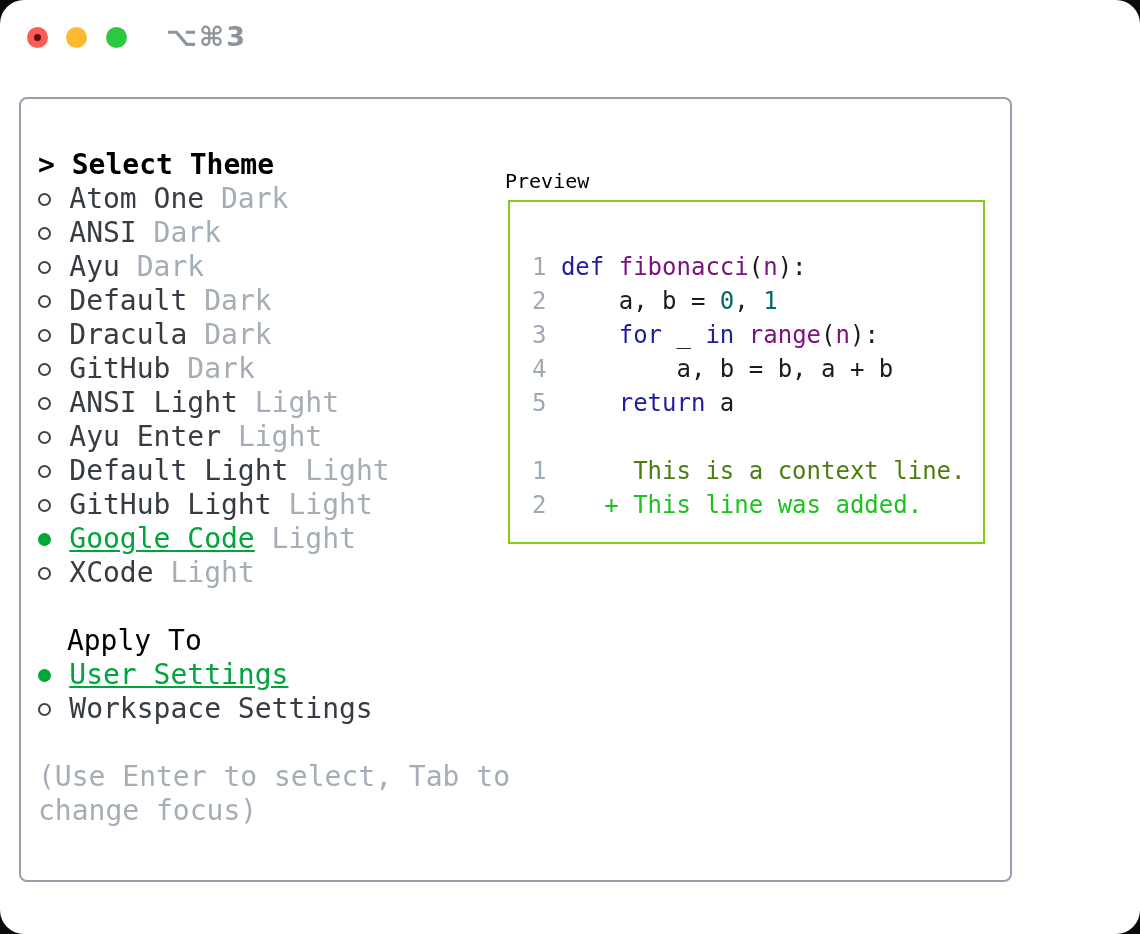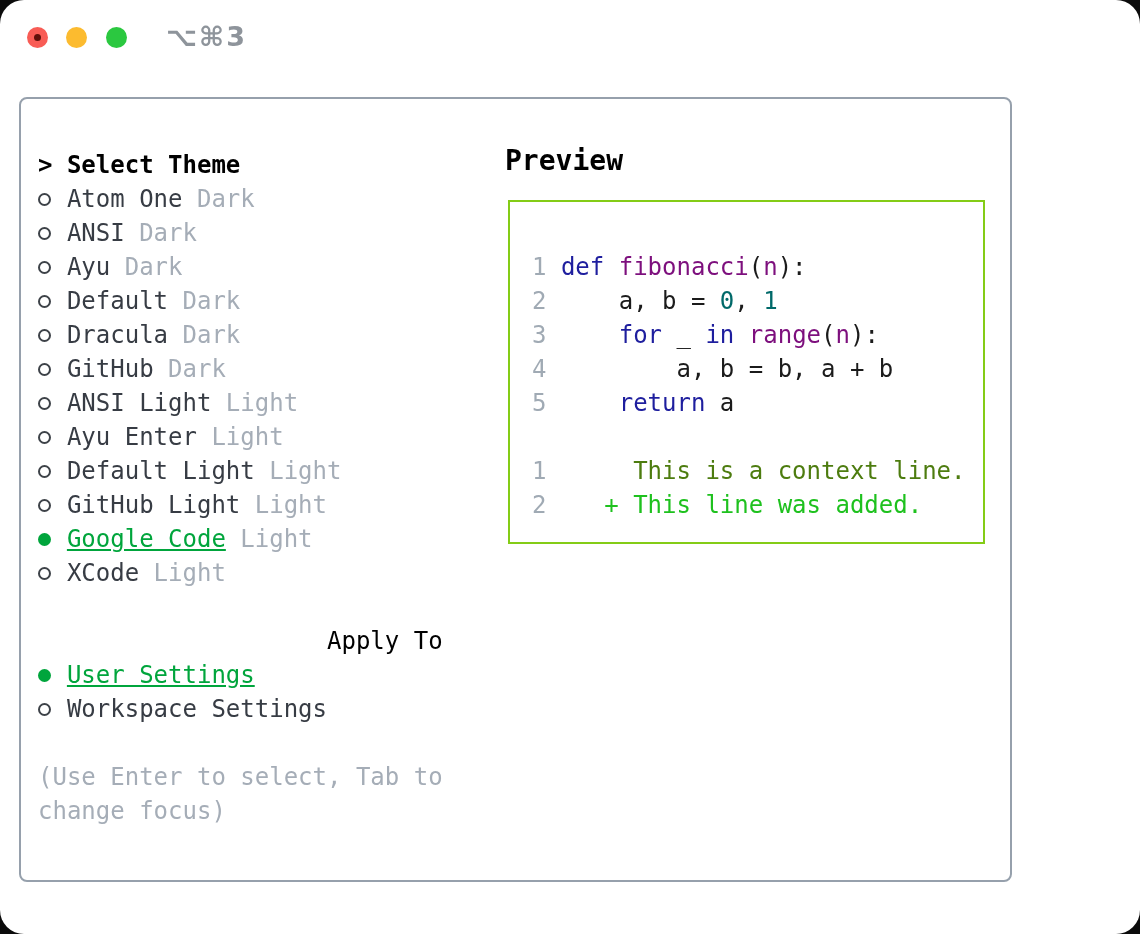--- a/index.html
+++ b/index.html
@@ -17,35 +17,35 @@
               background:#5f100a;display:block;}
   .shortcut{position:absolute;left:166px;top:21px;font-family:"DejaVu Sans",sans-serif;
             font-size:27px;font-weight:bold;color:#8e949b;letter-spacing:2px;}
 
   
   .panel{position:absolute;left:19px;top:97px;width:993px;height:785px;
          border:2px solid #96a0ac;border-radius:8px;box-sizing:border-box;background:#fff;}
 
   
   .sidebar{position:absolute;left:17px;top:49px;}
-  .row{height:34px;line-height:34px;white-space:pre;font-size:24px;color:#373c44;}
+  .row{height:34px;line-height:34px;white-space:pre;font-size:28px;color:#373c44;}
   .row.header{font-weight:bold;color:#000;}
-  .row.apply-header{color:#000;padding-left:28.9px;text-align:right;}
+  .row.apply-header{color:#000;padding-left:28.9px;}
   .row.muted,.muted{color:#a5adb7;}
   .tname{color:#373c44;}
   .tname.sel{color:#00a53c;text-decoration:underline;}
   .bullet{display:inline-block;width:14.45px;height:34px;position:relative;vertical-align:top;}
   .bullet::before{content:"";position:absolute;left:0;top:10.5px;width:13px;height:13px;
                   border-radius:50%;box-sizing:border-box;}
   .bullet.open::before{border:2px solid #3d4248;}
   .bullet.filled::before{background:#00a53c;}
 
   
-  .preview-label{position:absolute;left:484px;top:45px;height:34px;line-height:34px;
-                 font-size:28px;font-weight:bold;color:#000;white-space:pre;}
+  .preview-label{position:absolute;left:484px;top:65px;height:34px;line-height:34px;
+                 font-size:20px;font-weight:normal;color:#000;white-space:pre;}
   .preview-box{position:absolute;left:487px;top:101px;width:477px;height:344px;
                border:2px solid #84cc16;box-sizing:border-box;background:#fff;overflow:hidden;}
   .code{padding:48px 0 0 22px;}
   .code-line{height:34px;line-height:34px;white-space:pre;font-size:24px;}
   .tok-ln{color:#a0aab4;}
   .tok-kw{color:#1e1e9e;}
   .tok-fn{color:#7d0f7d;}
   .tok-num{color:#006969;}
   .tok-pl{color:#1b1b1b;}
   .tok-ctx{color:#4d7c0f;}

